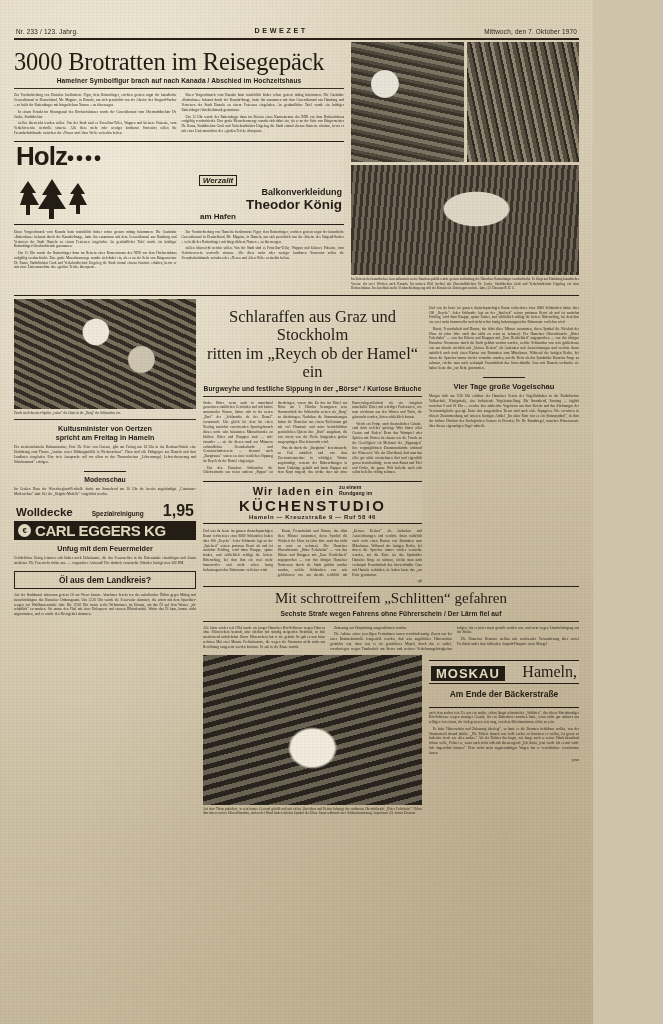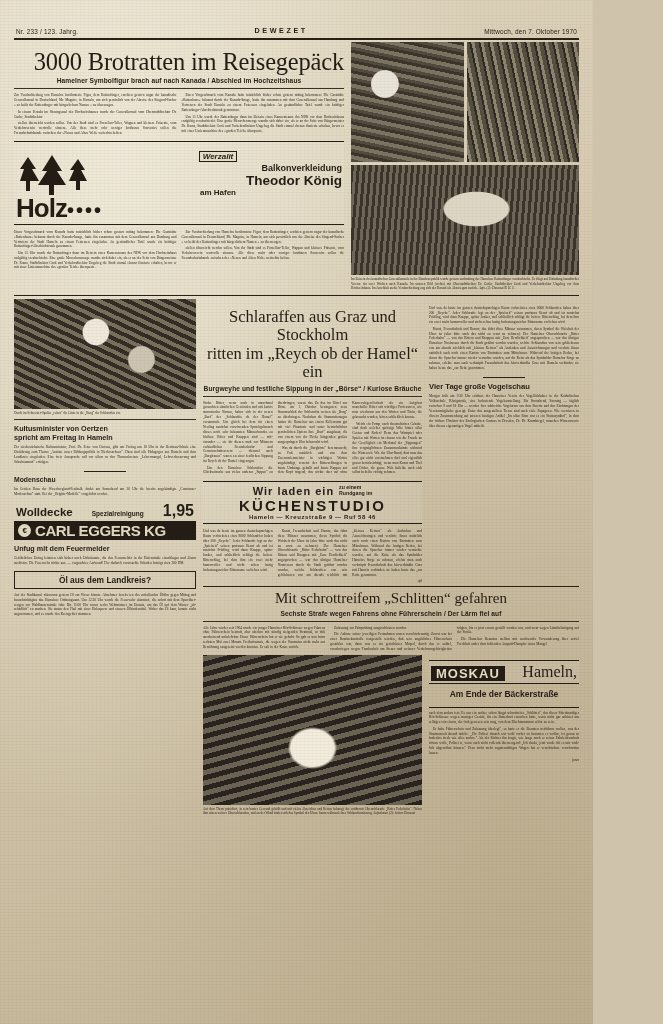--- a/index.html
+++ b/index.html
@@ -31,33 +31,33 @@
     font-size:6.4px;letter-spacing:.2px;padding:0 2px 2px 2px;font-family:"Liberation Sans",sans-serif;}
   .masthead .mid{font-size:7.2px;letter-spacing:2.6px;font-weight:600;}
   .rule-heavy{height:0;border-top:2.2px solid #2a2016;margin:1px 0 0 0;}
 
   
   .cols{display:flex;gap:7px;}
   .col{flex:1;min-width:0;}
 
   h1.head{
     font-family:"Liberation Serif", serif;font-weight:400;
-    font-size:24.5px;line-height:1.04;letter-spacing:-.2px;margin:7px 0 3px 0;text-align:right;
+    font-size:24.5px;line-height:1.04;letter-spacing:-.2px;margin:7px 0 3px 0;text-align:left;
   }
   h2.head2{
     font-family:"Liberation Serif", serif;font-weight:400;
     font-size:16.5px;line-height:1.12;margin:2px 0 3px 0;text-align:center;
   }
   .sub{
     font-family:"Liberation Sans",sans-serif;font-weight:700;font-size:6.6px;
     text-align:center;letter-spacing:.1px;margin-bottom:3px;
   }
   .subhead{
     font-family:"Liberation Sans",sans-serif;font-weight:700;font-size:7.2px;
-    text-align:left;line-height:1.25;margin:4px 0 3px 0;
+    text-align:center;line-height:1.25;margin:4px 0 3px 0;
   }
   .boxhead{
     border:1.2px solid #2a2016;text-align:center;font-family:"Liberation Sans",sans-serif;
     font-weight:700;font-size:8.4px;padding:3px 2px;margin:5px 0 4px 0;
   }
   .rule-thin{border-top:1px solid #3a2f22;margin:4px 0;}
   .rule-short{border-top:1.4px solid #2a2016;width:42px;margin:6px auto 4px auto;}
 
   
   .txt{
@@ -159,43 +159,43 @@
       <div class="rule-thin"></div>
       <div class="txt cols2">
         <p class="noind">Zur Verabschiedung von Hamelns berühmteste Figur, dem Rattenfänger, erschien gestern sogar der kanadische Generalkonsul in Deutschland, Mr. Maguire, in Hameln, um sich persönlich von der Abreise des Singend-Sucher » so heißt der Rattenfänger mit bürgerlichem Namen « zu überzeugen.</p>
         <p>In einem Festakt im Sitzungssaal des Hochzeitshauses wurde der Generalkonsul vom Oberstadtdirektor Dr. Guder, Stadtdirektor</p>
         <p>ziellen überreicht werden sollen. Von der Stadt sind es Porzellan-Teller, Wappen und kleinere Präsente, vom Verkehrsverein wertvolle sinnene. Alle diese mehr oder weniger kostbaren Souvenirs sollen die Freundschaftsbande zwischen der »Neuen und Alten Welt« weiterhin helfen.</p>
         <p>Einen Vorgeschmack vom Kanada hatte tatsächlich bisher schon gestern mittag bekommen: Die Gaststätte »Rattenhaus« bekannt durch der Kanada-Image, hatte ihn zusammen mit dem Generalkonsul aus Hamburg und Vertretern der Stadt Hameln zu einem Festessen eingeladen. An geständlicher Tafel wurde ein kräftiger Rattenfänger-Abschiedstrunk genommen.</p>
         <p>Um 15 Uhr wurde der Rattenfänger dann im Beisein eines Kamerateams des NDR vor dem Hochzeitshaus endgültig verabschiedet. Eine große Menschenmenge wandte sich dabei ein, als er an der Seite von Bürgermeister Dr. Rama, Stadtdirektor Groß und Verkehrsdirektor Ungeheg die Stadt einmal ebenso flanierte erhalten, bevor er mit einer Linienmaschine des »großen Teich« überquerte.</p>
       </div>
 
       <div class="ad ad-holz">
+        <div style="display:flex;align-items:baseline;">
+          <span class="holz-word">Holz</span>
+          <span class="holz-word holz-dots">••••</span>
+        </div>
         <div style="display:flex;align-items:flex-end;gap:6px;">
           <div class="trees">
             <svg width="72" height="42" viewBox="0 0 72 42">
               <g fill="#241d15">
                 <polygon points="12,2 20,14 16,14 23,26 4,26 8,14 4,14"></polygon>
                 <rect x="10" y="26" width="4" height="10"></rect>
                 <polygon points="36,0 46,16 41,16 50,30 22,30 31,16 26,16"></polygon>
                 <rect x="33" y="30" width="5" height="10"></rect>
                 <polygon points="62,4 69,15 65,15 71,26 53,26 58,15 54,15"></polygon>
                 <rect x="60" y="26" width="4" height="9"></rect>
               </g>
             </svg>
           </div>
           <div style="flex:1;text-align:right;">
             <div style="text-align:center;"><span class="werzalit">Werzalit</span></div>
             <div class="adline" style="font-size:9px;">Balkonverkleidung</div>
             <div class="adline" style="font-size:13.5px;">Theodor König</div>
             <div class="adline" style="font-size:8px;text-align:center;">am Hafen</div>
           </div>
-        </div>
-        <div style="display:flex;align-items:baseline;">
-          <span class="holz-word">Holz</span>
-          <span class="holz-word holz-dots">••••</span>
         </div>
       </div>
 
       <div class="txt cols2" style="margin-top:3px;">
         <p class="noind">Einen Vorgeschmack vom Kanada hatte tatsächlich bisher schon gestern mittag bekommen: Die Gaststätte »Rattenhaus« bekannt durch der Kanada-Image, hatte ihn zusammen mit dem Generalkonsul aus Hamburg und Vertretern der Stadt Hameln zu einem Festessen eingeladen. An geständlicher Tafel wurde ein kräftiger Rattenfänger-Abschiedstrunk genommen.</p>
         <p>Um 15 Uhr wurde der Rattenfänger dann im Beisein eines Kamerateams des NDR vor dem Hochzeitshaus endgültig verabschiedet. Eine große Menschenmenge wandte sich dabei ein, als er an der Seite von Bürgermeister Dr. Rama, Stadtdirektor Groß und Verkehrsdirektor Ungeheg die Stadt einmal ebenso flanierte erhalten, bevor er mit einer Linienmaschine des »großen Teich« überquerte.</p>
         <p>Zur Verabschiedung von Hamelns berühmteste Figur, dem Rattenfänger, erschien gestern sogar der kanadische Generalkonsul in Deutschland, Mr. Maguire, in Hameln, um sich persönlich von der Abreise des Singend-Sucher » so heißt der Rattenfänger mit bürgerlichem Namen « zu überzeugen.</p>
         <p>ziellen überreicht werden sollen. Von der Stadt sind es Porzellan-Teller, Wappen und kleinere Präsente, vom Verkehrsverein wertvolle sinnene. Alle diese mehr oder weniger kostbaren Souvenirs sollen die Freundschaftsbande zwischen der »Neuen und Alten Welt« weiterhin helfen.</p>
       </div>
     </div>

